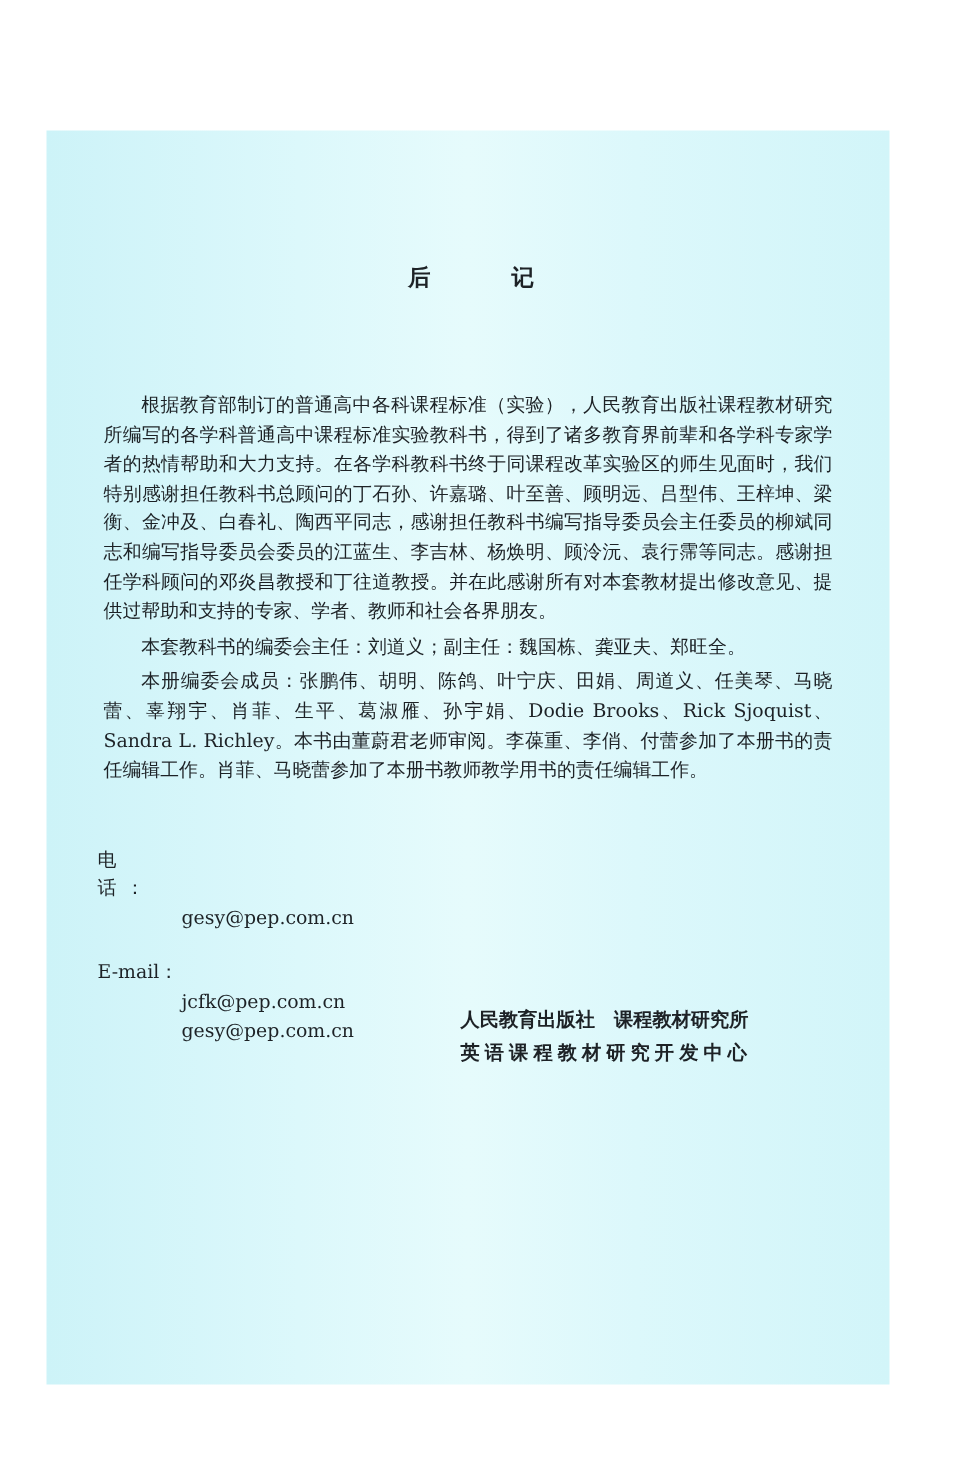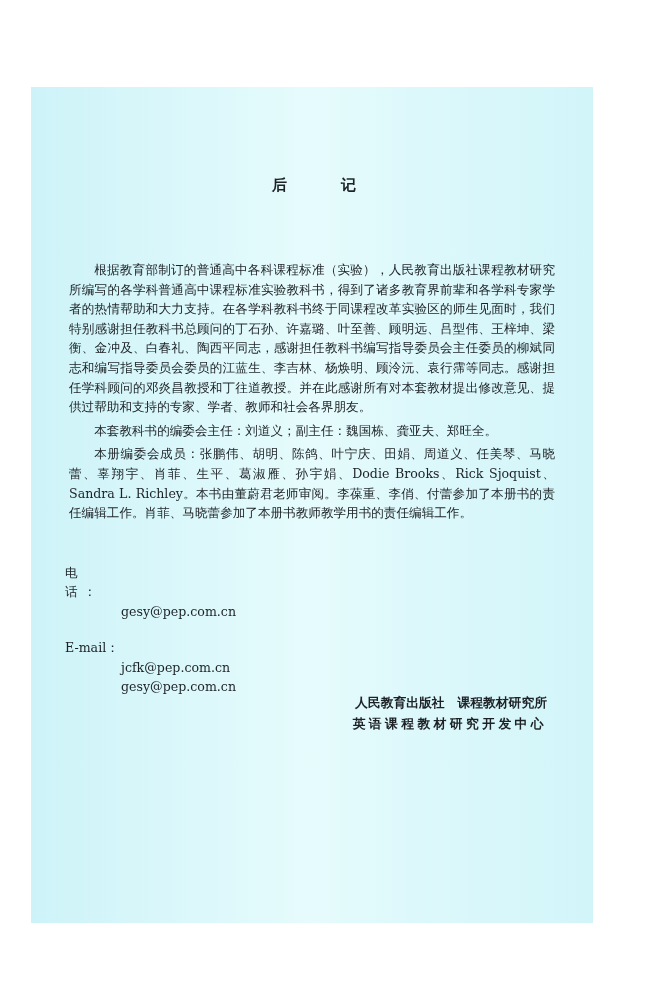--- a/index.html
+++ b/index.html
@@ -22,22 +22,22 @@
       font-size: 12.6px; line-height: 19.6px; text-align: justify;
     }
     .body p { margin: 4px; }
     .indent { text-indent: 2em; }
     .contact-row { display: flex; }
     .contact-label { width: 56px; margin-top: 36px; }
     .contact-label.phone { letter-spacing: 6px; width: 54px; }
     .email-list { display: flex; flex-direction: column; justify-content: space-between; }
     .email-sub { padding-left: 56px; }
     .sign {
-      position: absolute; left: 276px; top: 605px; width: 240px;
-      font-size: 12.8px; line-height: 22px; font-weight: bold; text-align: right;
+      position: absolute; left: 276px; top: 583px; width: 240px;
+      font-size: 12.8px; line-height: 22px; font-weight: bold;
     }
     .sign .line2 { letter-spacing: 3.4px; font-family: Liberation Mono, monospace; }
   </style>
 </head>
 <body>
 
 <div class="page">
   <div class="title">
     <span>后</span>
     <span>记</span>

